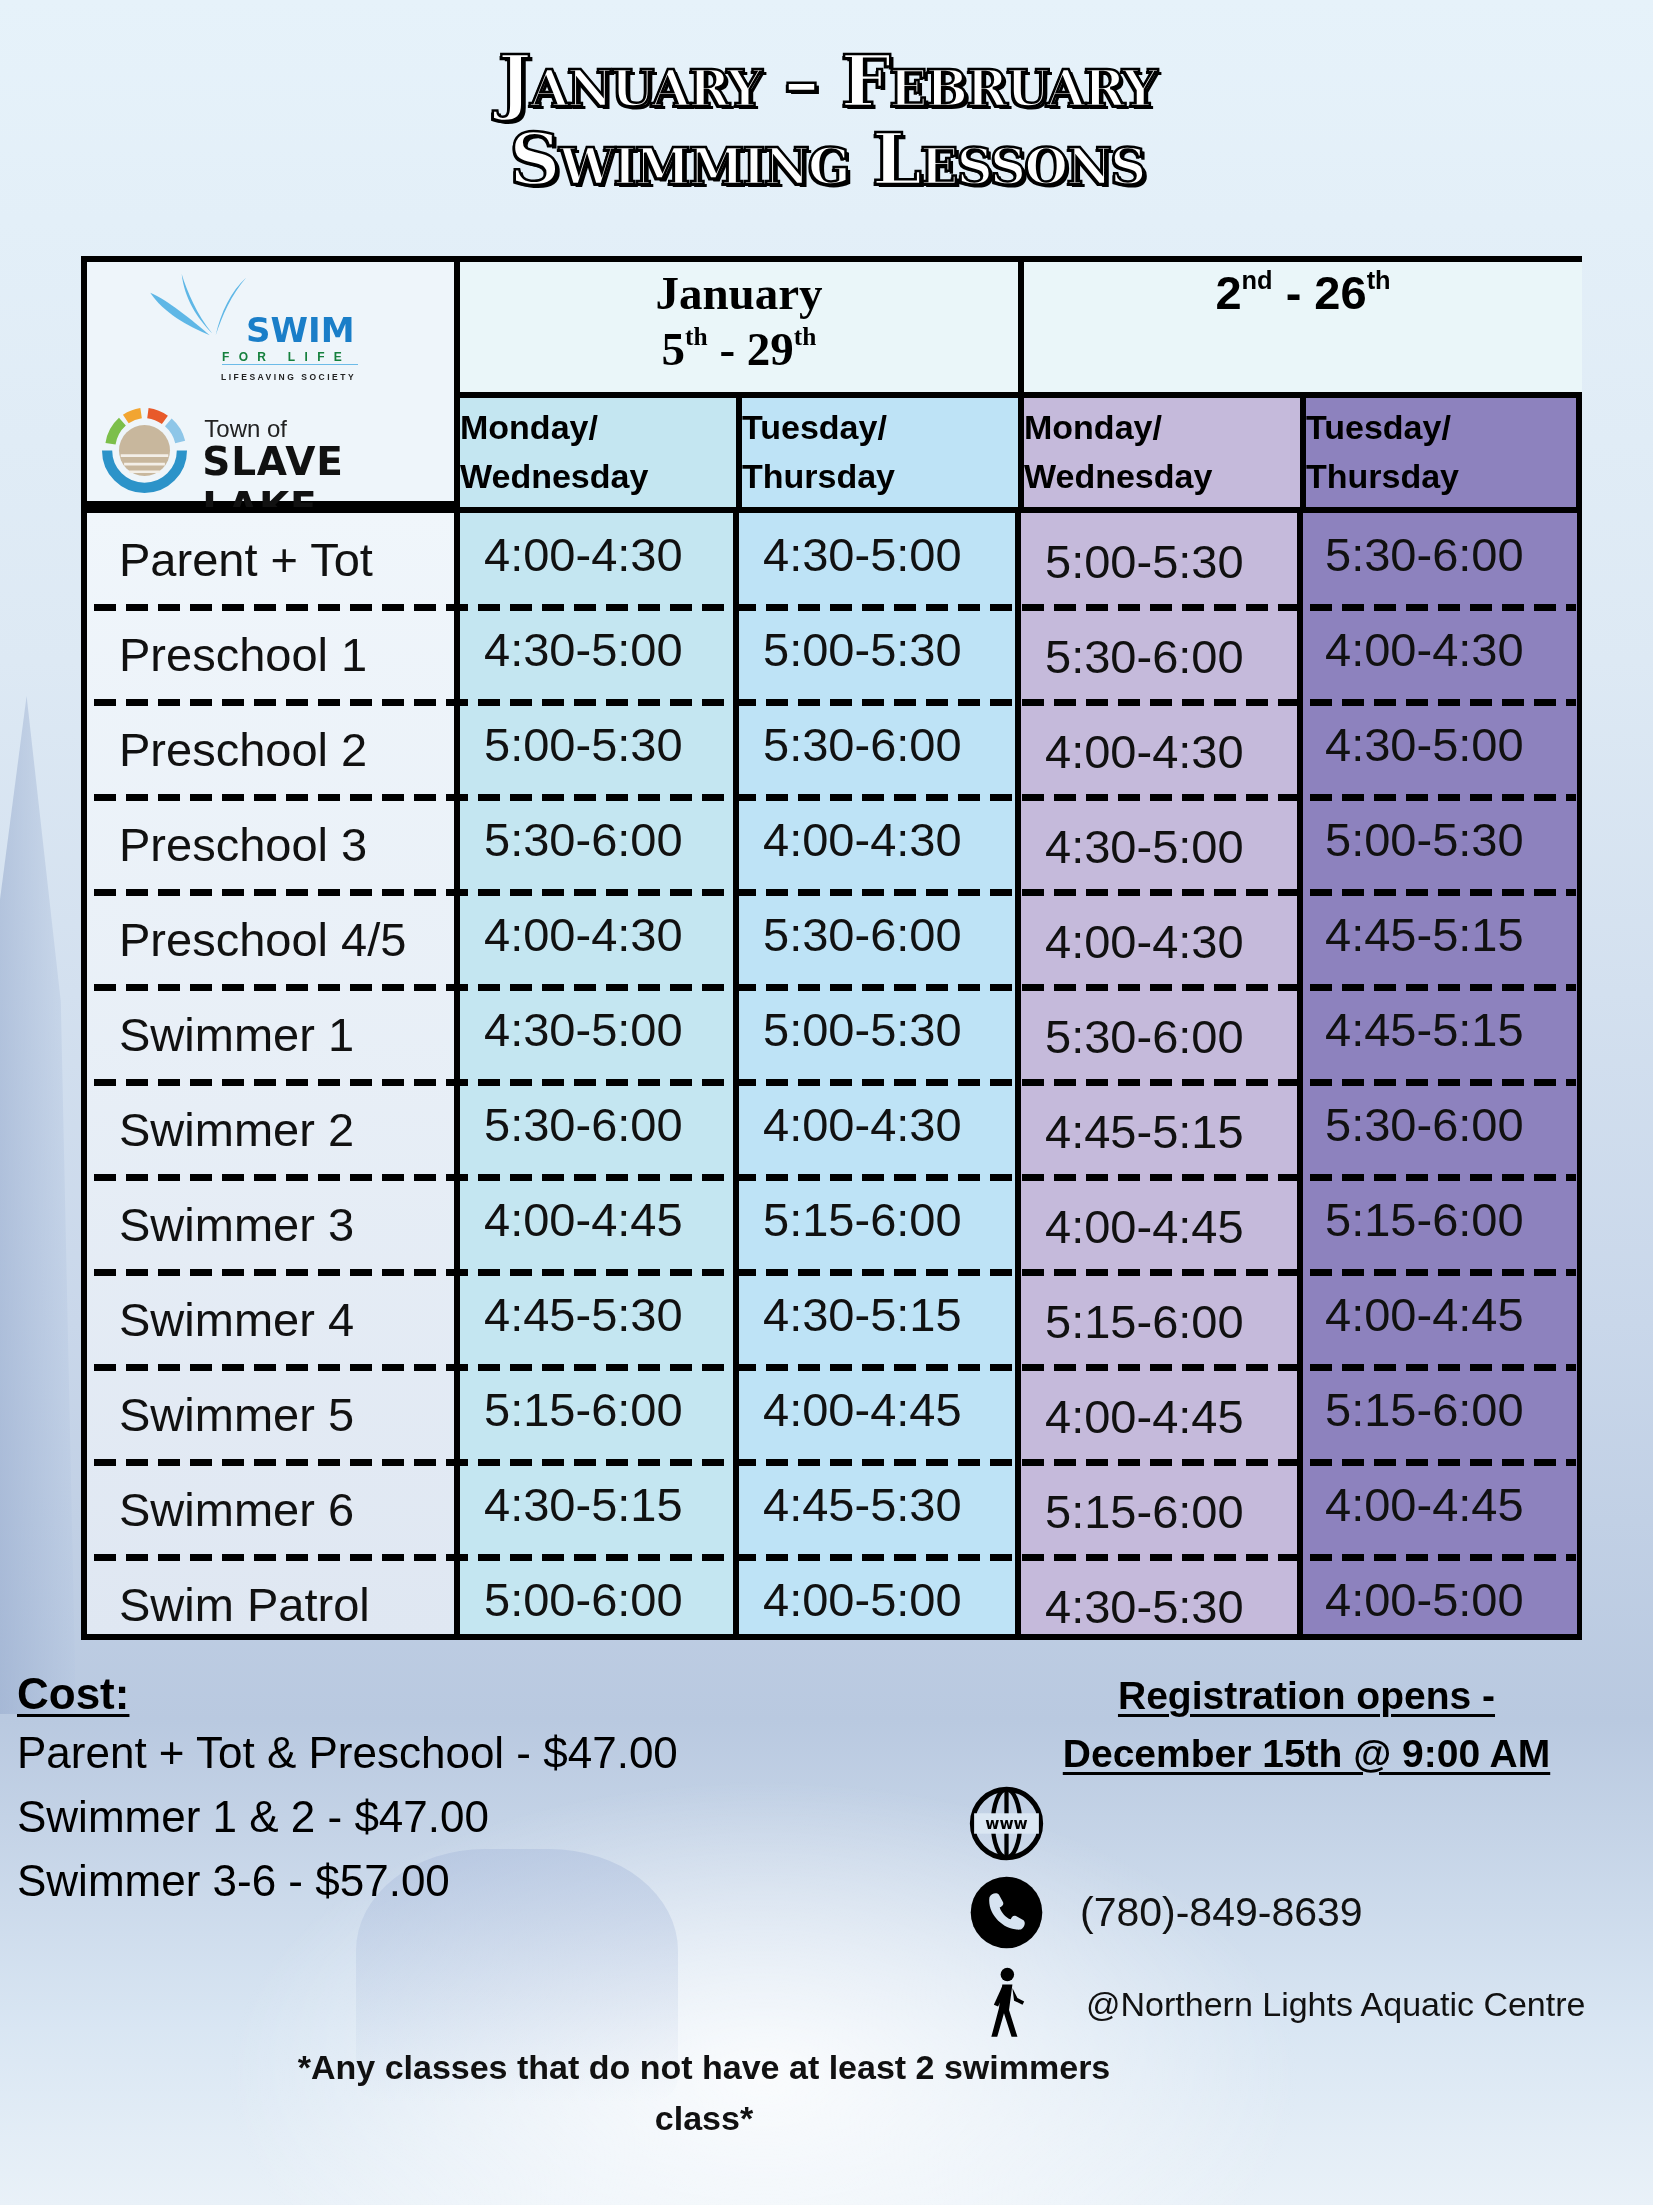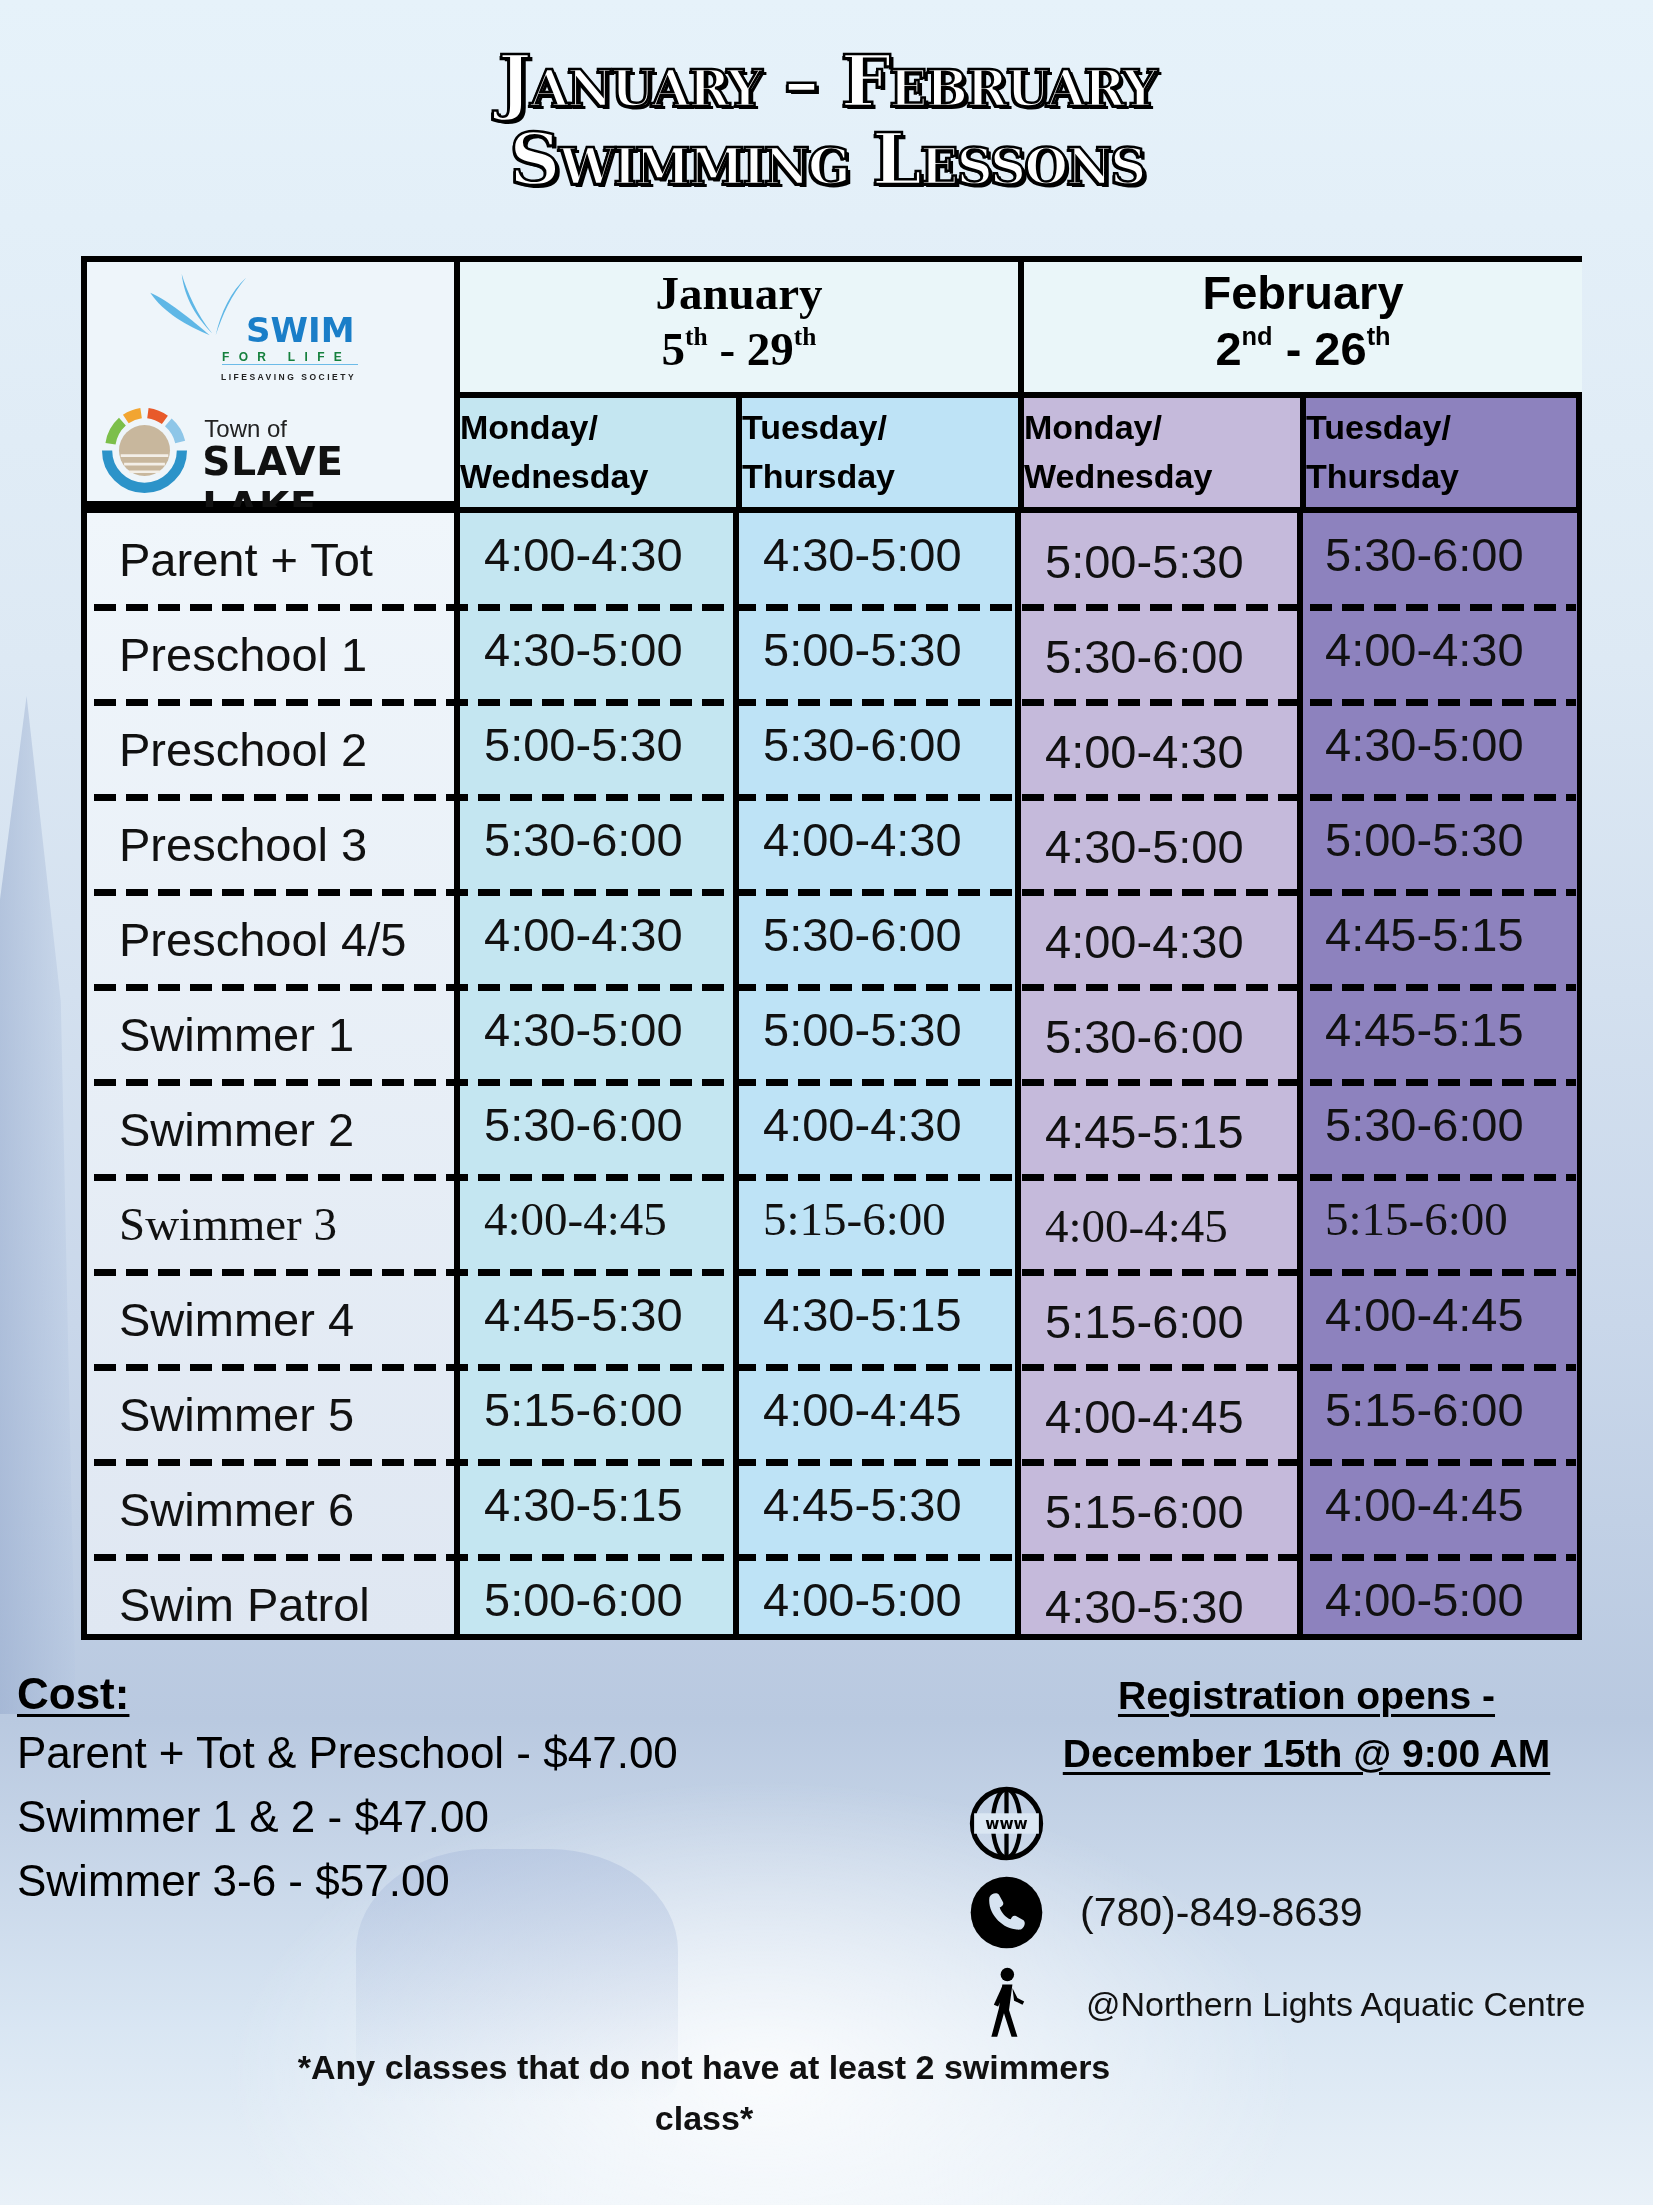--- a/index.html
+++ b/index.html
@@ -133,21 +133,20 @@
 
   <div class="month-cell" style="left:373px;width:564px;font-family:Liberation Serif, serif;">
     <div>January</div>
     <div>
       <span>5</span><sup>th</sup>
       <span> - </span>
       <span>29</span><sup>th</sup>
     </div>
   </div>
   <div class="month-cell" style="left:937px;width:564px;">
-    <div>February</div>
     <div>
       <span>2</span><sup>nd</sup>
       <span> - </span>
       <span>26</span><sup>th</sup>
     </div>
   </div>
 
   <div class="day-row">
     <div class="day-cell" style="left:0;width:282px;background:#c4e6f1;">
       <div>Monday/</div>
@@ -227,21 +226,21 @@
       <div class="dash"></div>
     </div>
     <div class="row" style="top:570px;">
       <span class="row-label">Swimmer 2</span>
       <span class="time" style="left:397px;">5:30-6:00</span>
       <span class="time" style="left:676px;">4:00-4:30</span>
       <span class="time offset" style="left:958px;">4:45-5:15</span>
       <span class="time" style="left:1238px;">5:30-6:00</span>
       <div class="dash"></div>
     </div>
-    <div class="row" style="top:665px;font-family:Liberation Serif, serif;">
+    <div class="row" style="top:665px;">
       <span class="row-label">Swimmer 3</span>
       <span class="time" style="left:397px;">4:00-4:45</span>
       <span class="time" style="left:676px;">5:15-6:00</span>
       <span class="time offset" style="left:958px;">4:00-4:45</span>
       <span class="time" style="left:1238px;">5:15-6:00</span>
       <div class="dash"></div>
     </div>
     <div class="row" style="top:760px;">
       <span class="row-label">Swimmer 4</span>
       <span class="time" style="left:397px;">4:45-5:30</span>

